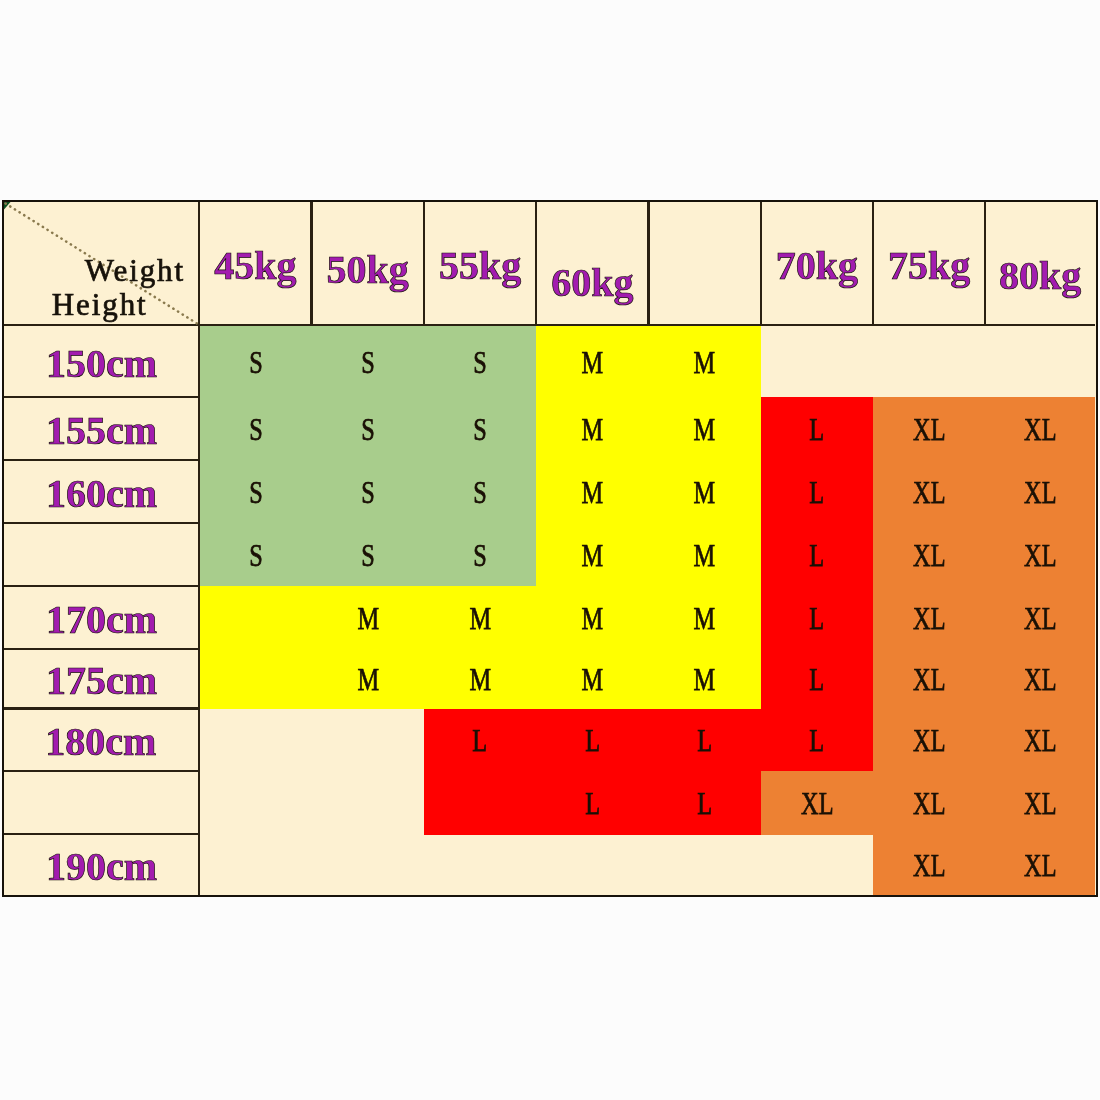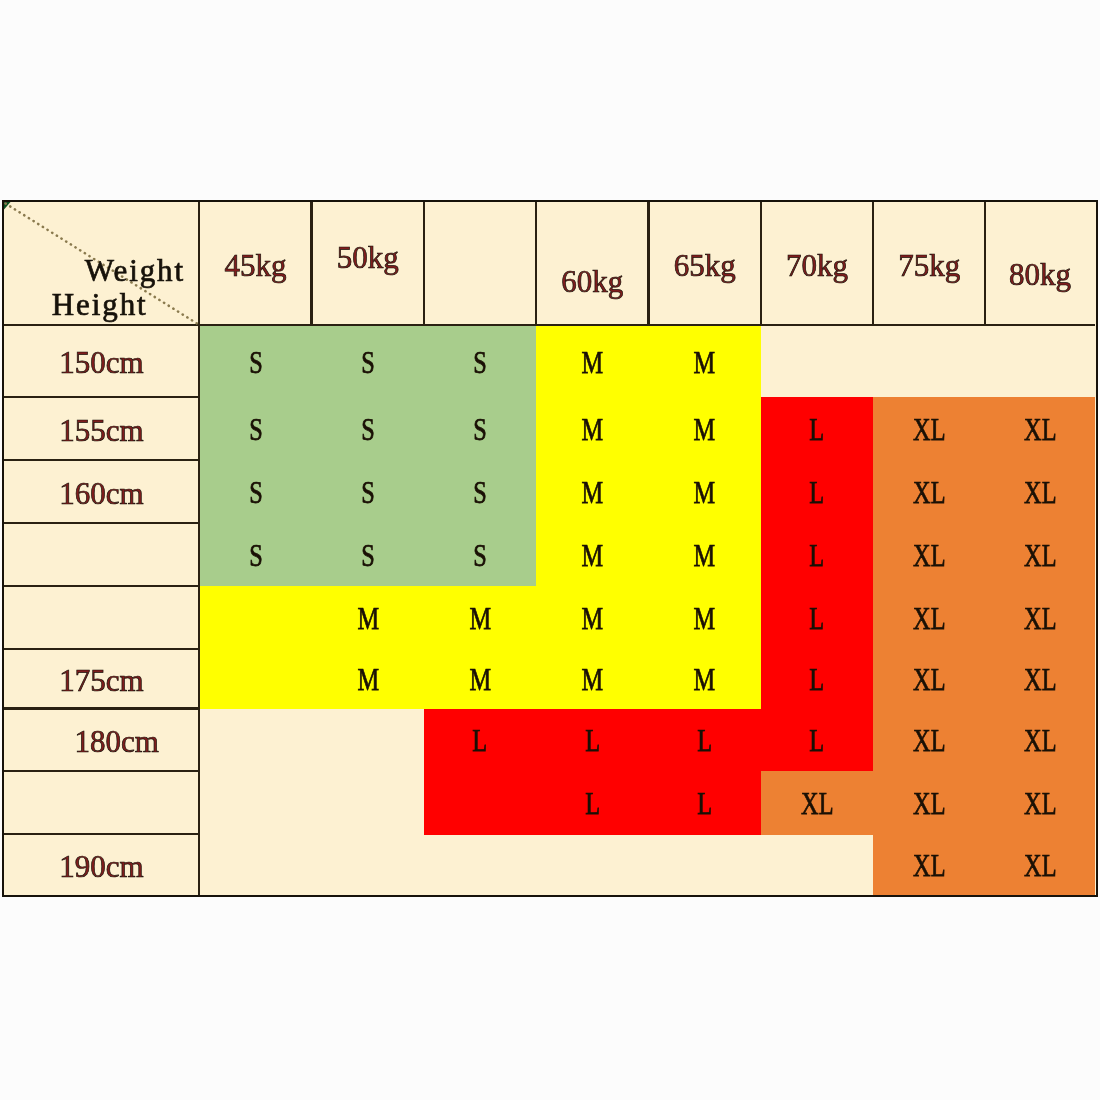--- a/index.html
+++ b/index.html
@@ -11,23 +11,23 @@
   .inner{position:relative;width:100%;height:100%;overflow:hidden;}
   .blocks,.lines,.cells{position:absolute;left:0;top:0;right:0;bottom:0;}
   .blk{position:absolute;}
   .fill-s{background:#a8cd8c;}
   .fill-m{background:#ffff00;}
   .fill-l{background:#ff0000;}
   .fill-xl{background:#ed8133;}
   .vline{position:absolute;width:2.2px;background:#2a2112;}
   .hline{position:absolute;height:2.2px;background:#2a2112;}
   .cell{position:absolute;display:flex;align-items:center;justify-content:center;}
-  .colhdr,.rowhdr{font-weight:normal;font-size:31px;letter-spacing:0px;
+  .colhdr,.rowhdr{font-weight:bold;font-size:40px;letter-spacing:0px;
        -webkit-text-stroke:0.7px #17120a;
-       color:#7f1d1d;padding-top:4px;box-sizing:border-box;}
+       color:#a21caf;padding-top:4px;box-sizing:border-box;}
   .val{font-weight:normal;font-size:32px;color:#1a1005;padding-top:2px;
        -webkit-text-stroke:0.75px #1a1005;box-sizing:border-box;}
   .val > span{display:inline-block;transform:scaleX(0.76);transform-origin:center center;}
   #corner{position:absolute;left:0;top:0;width:195.5px;height:123.4px;}
   #corner .diag{position:absolute;left:0;top:0;width:100%;height:100%;}
   .corner-label{position:absolute;font-weight:normal;font-size:31px;
        letter-spacing:1.9px;-webkit-text-stroke:0.7px #17120a;
        color:#17120a;white-space:nowrap;}
   #col-axis-label{left:81px;top:20px;margin-top:31px;}
   #row-axis-label{left:48px;top:84.5px;}
@@ -120,31 +120,32 @@
     <div class="cells">
       <div id="corner">
         <svg class="diag" viewBox="0 0 195.5 123.4">
           <polygon points="0,0 6.5,0 0,7.5" fill="#0d5121"></polygon>
           <line x1="1.5" y1="1.5" x2="194.5" y2="122.4" stroke="#8a7a4e" stroke-width="2.5" stroke-linecap="round" stroke-dasharray="0.3 5.2"></line>
         </svg>
         <div class="corner-label" id="col-axis-label">Weight</div>
         <div class="corner-label" id="row-axis-label">Height</div>
       </div>
       <div class="cell colhdr" style="left:195.5px;top:0px;width:112.3px;height:123.4px">45kg</div>
-      <div class="cell colhdr" style="left:307.8px;top:0px;width:112.3px;height:107px">50kg</div>
+      <div class="cell colhdr" style="left:307.8px;top:12px;width:112.3px;height:107px">50kg</div>
+      <div class="cell colhdr" style="left:420.1px;top:0px;width:112.3px;height:123.4px">55kg</div>
       <div class="cell colhdr" style="left:532.4px;top:0px;width:112.3px;height:156px">60kg</div>
-      <div class="cell colhdr" style="left:644.7px;top:0px;width:112.3px;height:123.4px">65kg</div>
       <div class="cell colhdr" style="left:757px;top:0px;width:112.3px;height:123.4px">70kg</div>
       <div class="cell colhdr" style="left:869.3px;top:0px;width:112.3px;height:123.4px">75kg</div>
       <div class="cell colhdr" style="left:981.6px;top:0px;width:109.4px;height:142px">80kg</div>
       <div class="cell rowhdr" style="left:0px;top:123.4px;width:195.5px;height:71.9px">150cm</div>
       <div class="cell rowhdr" style="left:0px;top:195.3px;width:195.5px;height:63px">155cm</div>
       <div class="cell rowhdr" style="left:0px;top:258.3px;width:195.5px;height:62.6px">160cm</div>
+      <div class="cell rowhdr" style="left:0px;top:383.8px;width:195.5px;height:62.9px">170cm</div>
       <div class="cell rowhdr" style="left:0px;top:446.7px;width:195.5px;height:59.8px">175cm</div>
-      <div class="cell rowhdr" style="left:16px;top:506.5px;width:194px;height:62.9px">180cm</div>
+      <div class="cell rowhdr" style="left:0px;top:506.5px;width:194px;height:62.9px">180cm</div>
       <div class="cell rowhdr" style="left:0px;top:632.3px;width:195.5px;height:60.7px">190cm</div>
       <div class="cell val" style="left:195.5px;top:123.4px;width:112.3px;height:71.9px">
           <span>S</span>
         </div>
       <div class="cell val" style="left:307.8px;top:123.4px;width:112.3px;height:71.9px">
           <span>S</span>
         </div>
       <div class="cell val" style="left:420.1px;top:123.4px;width:112.3px;height:71.9px">
           <span>S</span>
         </div>

